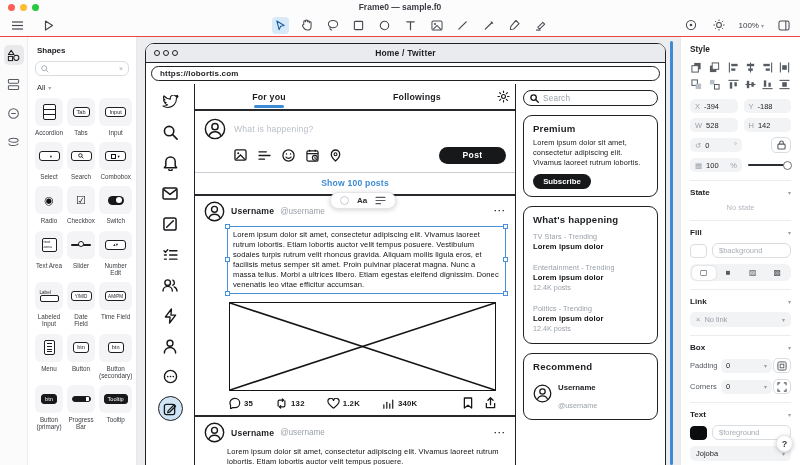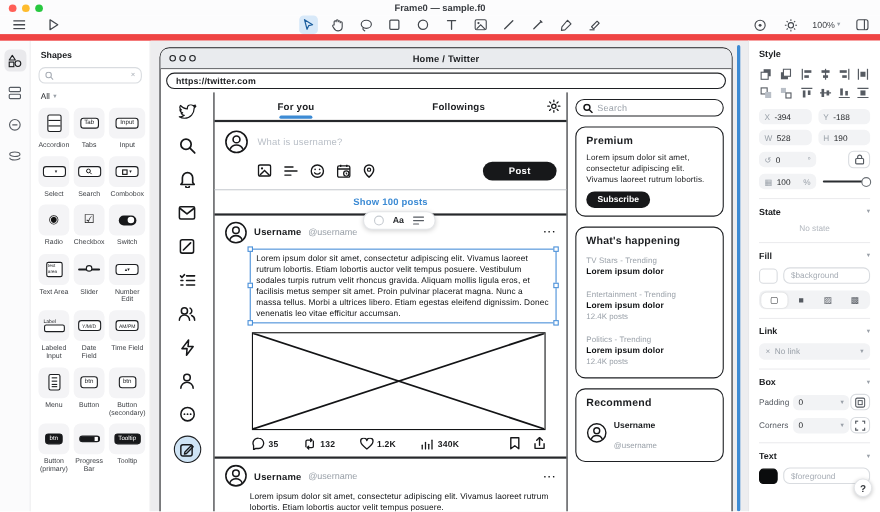--- a/index.html
+++ b/index.html
@@ -5,21 +5,21 @@
   * { margin:0; padding:0; box-sizing:border-box; }
   html,body { width:800px; height:465px; overflow:hidden; background:#fff;
     font-family:"Liberation Sans","DejaVu Sans",sans-serif; color:#1c1e21; }
   .app { position:relative; width:800px; height:465px; display:flex; flex-direction:column; }
 
   
   .titlebar { height:14px; background:#fcfcfd; display:flex; align-items:center; position:relative; flex:0 0 auto; }
   .lights { display:flex; gap:5px; margin-left:8px; }
   .light { width:7px; height:7px; border-radius:50%; }
   .titlebar .title { position:absolute; left:0; right:0; text-align:center; font-size:8.5px; font-weight:bold; color:#3a3d42; }
-  .toolbar { height:23px; background:#fcfcfd; border-bottom:6px solid #ef4444; display:flex; align-items:center; position:relative; flex:0 0 auto; }
+  .toolbar { height:23px; background:#fcfcfd; border-bottom:1px solid #ef4444; display:flex; align-items:center; position:relative; flex:0 0 auto; }
   .tb-left { display:flex; align-items:center; gap:14px; margin-left:9px; }
   .tools { position:absolute; left:272px; display:flex; align-items:center; gap:9px; }
   .tool { width:17px; height:17px; display:flex; align-items:center; justify-content:center; border-radius:4px; color:#44484e; }
   .tool.active { background:#d8e9f9; color:#1b5e9e; }
   .tb-right { position:absolute; right:8px; display:flex; align-items:center; gap:11px; color:#44484e; }
   .zoom-ctl { font-size:8px; color:#3a3d42; display:flex; align-items:center; gap:2px; }
   .chev { color:#9aa0a8; font-size:6px; }
   svg.ic { display:block; }
 
   .main { flex:1; display:flex; min-height:0; }
@@ -495,21 +495,21 @@
         <div class="win-header">
           <div class="win-dots">
               <i></i>
               <i></i>
               <i></i>
             </div>
           <div class="win-title">Home / Twitter</div>
         </div>
         <div class="win-url">
           <div class="url-pill">
-              <span>https://twitter.com</span>
+              <span>https://lobortis.com</span>
             </div>
         </div>
         <div class="win-body">
 
           <div class="mnav">
             <span class="mnav-btn">
                 <svg class="ic" width="17" height="15" viewBox="0 0 24 22">
                   <path d="M23 2.2c-.8.4-1.7.7-2.6.8A4.5 4.5 0 0 0 22.4.5c-.9.5-1.9.9-2.9 1.1A4.5 4.5 0 0 0 11.7 5c0 .35.04.7.1 1A12.8 12.8 0 0 1 2.5 1.3a4.5 4.5 0 0 0 1.4 6 4.4 4.4 0 0 1-2-.55v.06c0 2.2 1.5 4 3.6 4.4-.7.2-1.4.2-2 .08a4.5 4.5 0 0 0 4.2 3.1A9 9 0 0 1 1 16.3a12.7 12.7 0 0 0 6.9 2c8.3 0 12.8-6.9 12.8-12.8v-.6c.9-.6 1.6-1.4 2.3-2.3z" fill="none" stroke="#17181a" stroke-width="1.6" stroke-linejoin="round"></path>
                 </svg>
               </span>
@@ -594,21 +594,21 @@
                   </svg>
                 </div>
             </div>
             <div class="hr2"></div>
             <div class="compose">
               <svg class="ic" width="22" height="22" viewBox="0 0 24 24">
                   <circle cx="12" cy="12" r="10.5" fill="none" stroke="#17181a" stroke-width="1.6"></circle>
                   <circle cx="12" cy="9.5" r="3.4" fill="none" stroke="#17181a" stroke-width="1.6"></circle>
                   <path d="M5.5 19.5 a7 7 0 0 1 13 0" fill="none" stroke="#17181a" stroke-width="1.6"></path>
                 </svg>
-              <span class="placeholder">What is username?</span>
+              <span class="placeholder">What is happening?</span>
             </div>
             <div class="compose-actions">
               <span>
                   <svg class="ic" width="13" height="12" viewBox="0 0 14 13">
                     <rect x="1" y="1" width="12" height="11" rx="1.5" fill="none" stroke="#17181a" stroke-width="1.4"></rect>
                     <circle cx="4.5" cy="4.5" r="1.1" fill="#17181a"></circle>
                     <path d="M2.5 11 L7 6.5 L12 11.5" fill="none" stroke="#17181a" stroke-width="1.4"></path>
                   </svg>
                 </span>
               <span>
@@ -898,21 +898,21 @@
             <span class="val">-188</span>
           </div>
       </div>
       <div class="frow">
         <div class="field">
             <span class="lab">W</span>
             <span class="val">528</span>
           </div>
         <div class="field">
             <span class="lab">H</span>
-            <span class="val">190</span>
+            <span class="val">142</span>
           </div>
       </div>
       <div class="frow">
         <div class="field" style="flex:0 0 52px">
             <span class="lab">↺</span>
             <span class="val">0</span>
             <span class="unit">°</span>
           </div>
         <span class="lockbtn">
             <svg class="ic" width="9" height="10" viewBox="0 0 10 11">
@@ -1010,19 +1010,23 @@
         <div class="sec-head">
             <span>Text</span>
             <span class="chev">▾</span>
           </div>
         <div class="fillrow">
           <span class="swatch-box black"></span>
           <div class="txtfield">
               <span>$foreground</span>
             </div>
         </div>
+        <div class="selrow">
+            <span>Jojoba</span>
+            <span class="chev">▾</span>
+          </div>
 
       </div>
 
       <div class="help-fab">?</div>
     </div>
   </div>
 </div>
 
 </body></html>

